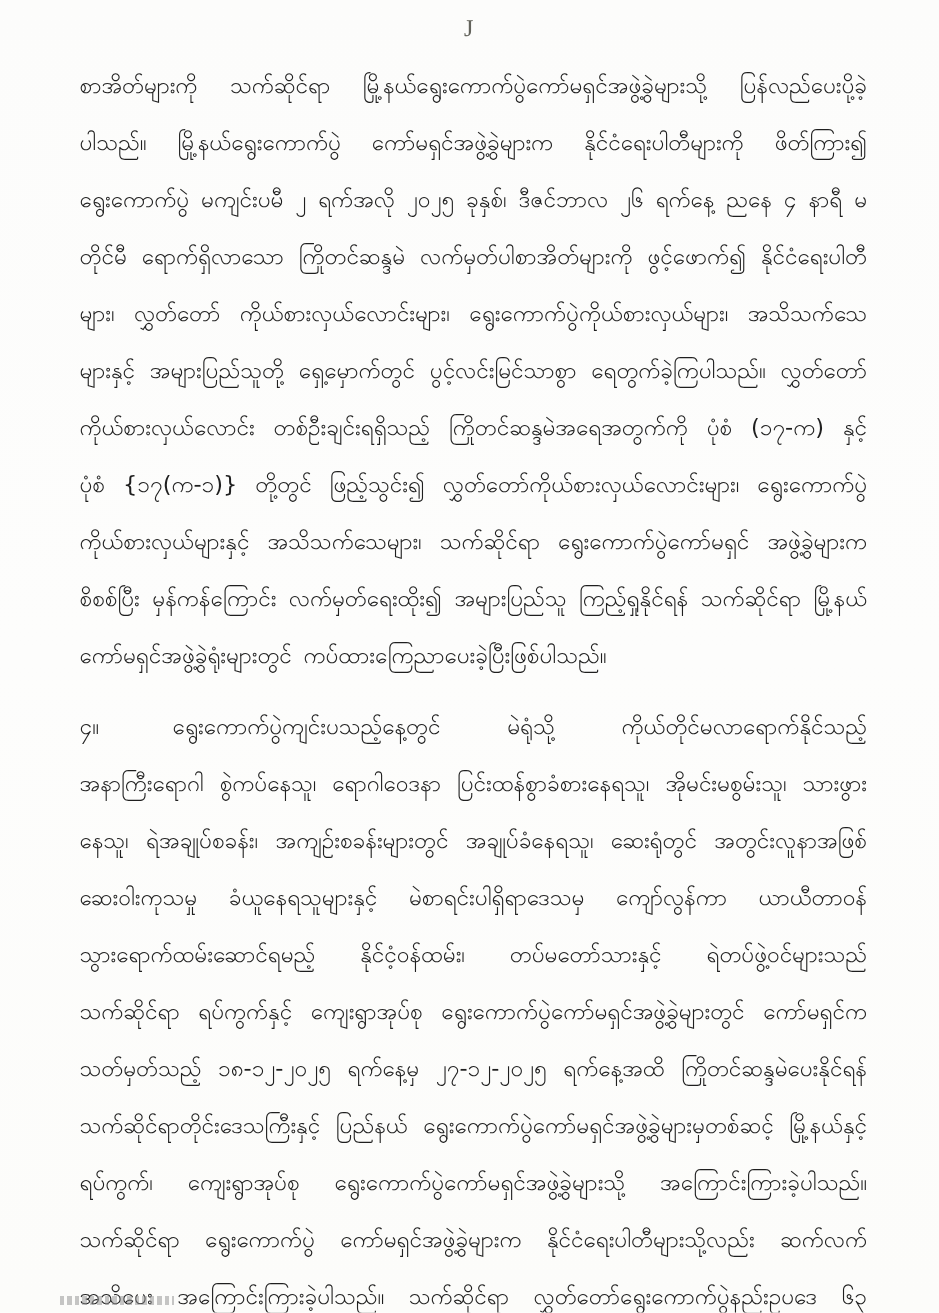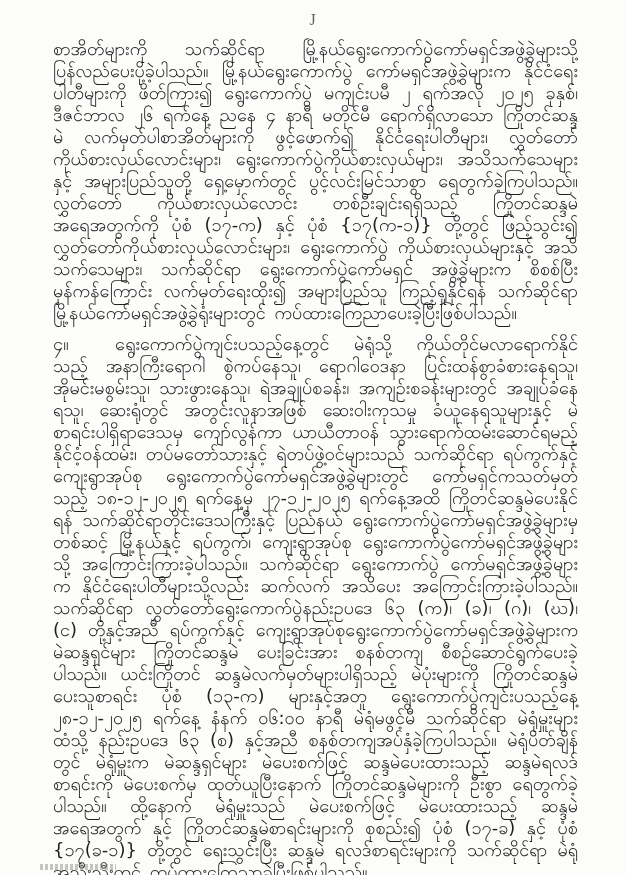--- a/index.html
+++ b/index.html
@@ -21,22 +21,22 @@
     font-family: "Liberation Serif", serif;
     font-size: 16px;
     color: #60605а;
     color: #63635c;
     letter-spacing: 1px;
   }
   .content {
     padding: 9px 48px 0 53px;
   }
   .para {
-    font-size: 18px;
-    line-height: 22px;
+    font-size: 15px;
+    line-height: 38px;
     text-align: justify;
     color: #1f1f1f;
     margin: 0 0 9px 0;
     word-spacing: 3px;
   }
   .para:last-child { margin-bottom: 0; }
   .para-number {
     display: inline-block;
     min-width: 62px;
   }

